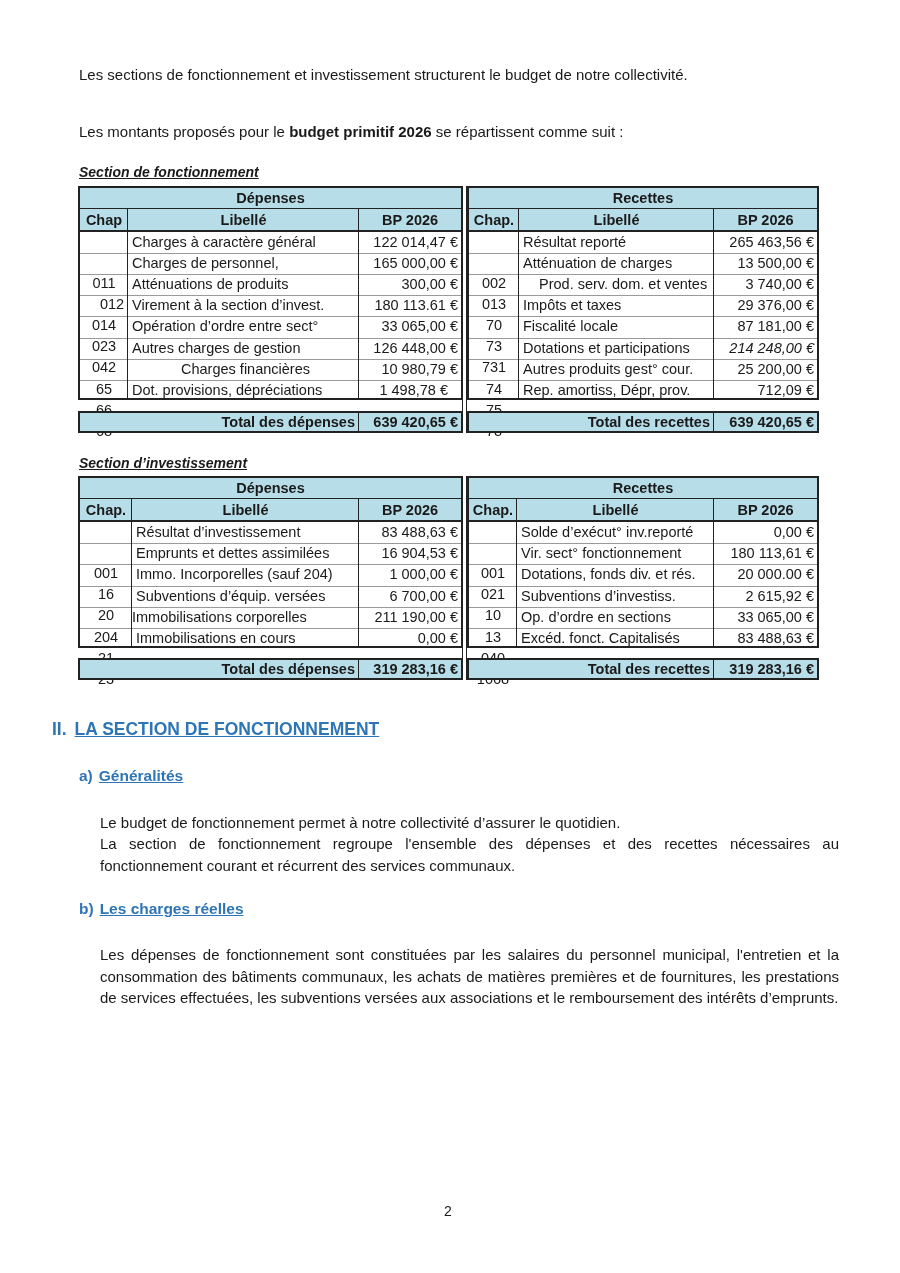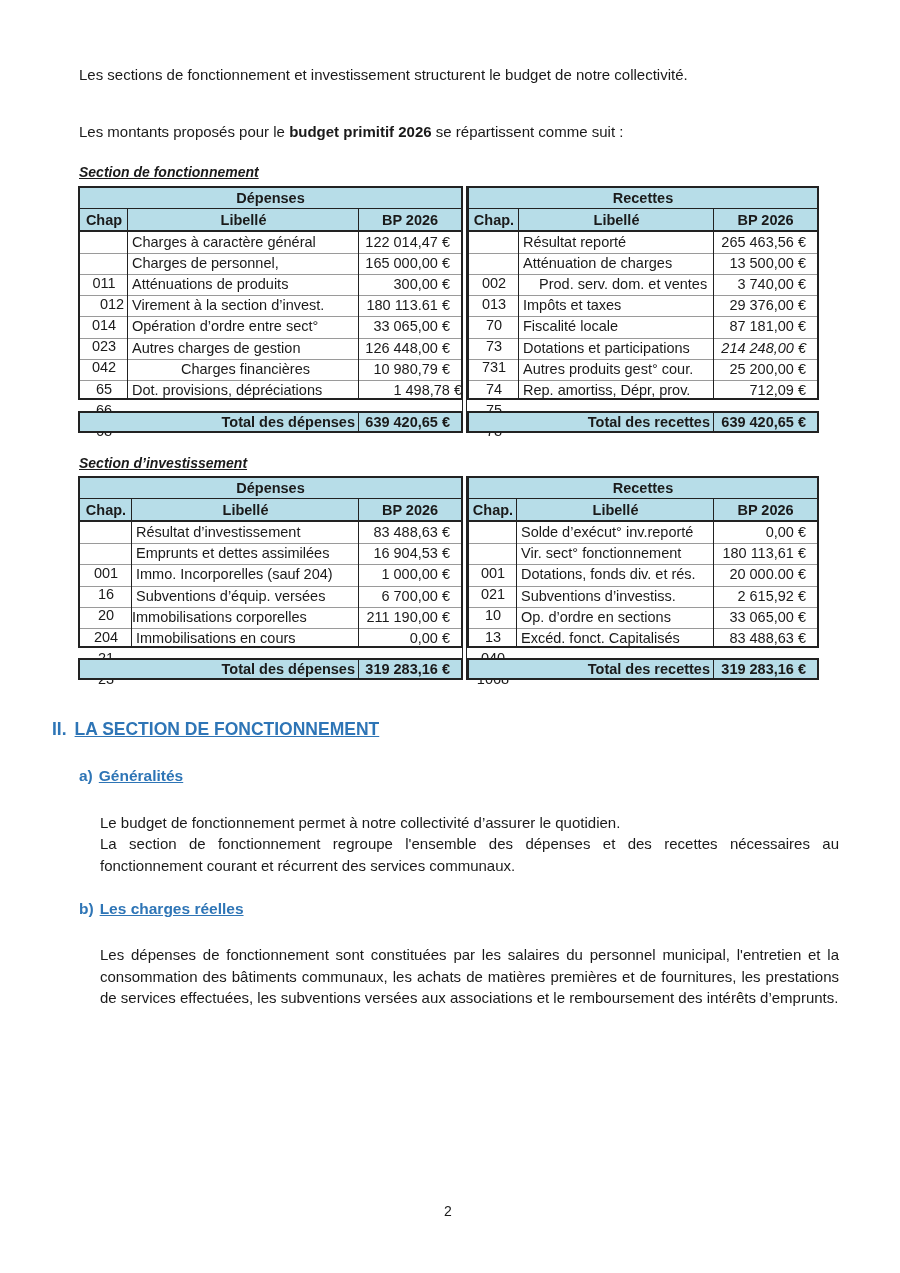--- a/index.html
+++ b/index.html
@@ -11,21 +11,21 @@
   .intro2 b { font-weight:bold; }
   .sect-label { position:absolute; left:79px; font-size:14px; font-weight:bold; font-style:italic; text-decoration:underline; }
 
   .tbl { position:absolute; left:78px; width:741px; }
   .half { position:absolute; top:0; }
   .grid { position:absolute; border:2px solid #222; box-sizing:border-box; }
   .cell { position:absolute; box-sizing:border-box; font-size:14.5px; line-height:20px; white-space:nowrap; overflow:hidden; }
   .hdr { background:#b7dde8; font-weight:bold; text-align:center; }
   .hline { position:absolute; left:0; right:0; height:1px; background:#555; }
   .vline { position:absolute; top:0; bottom:0; width:1px; background:#222; }
-  .num { text-align:right; padding-right:11px; }
+  .num { text-align:right; padding-right:3px; }
   .ctr { text-align:center;margin-top:41px; }
   .lib { padding-left:4px; }
   .total { position:absolute; border:2px solid #222; box-sizing:border-box; background:#b7dde8; font-weight:bold; }
   .divider { position:absolute; width:5px; border-left:1.5px solid #222; border-right:1.5px solid #222; box-sizing:border-box; }
 
   .h2 { position:absolute; left:52px; top:719px; font-size:17.5px; font-weight:bold; color:#2e75b6; }
   .h2 .t { text-decoration:underline; margin-left:8px; }
   .h3 { position:absolute; left:79px; font-size:15.5px; font-weight:bold; color:#2e75b6; }
   .h3 .lbl { color:#2e75b6; }
   .h3 .t { text-decoration:underline; margin-left:6px; }
@@ -86,21 +86,21 @@
         <div class="hline" style="top: 170.6px; background: rgb(154, 154, 154); height: 1px;"></div>
         <div>
           <div class="cell ctr" style="left: 0px; top: 170.6px; width: 48px; height: 21.1px; line-height: 21.1px;">66</div>
           <div class="cell lib" style="left: 48px; top: 170.6px; width: 231px; height: 21.1px; line-height: 21.1px; text-align: center;">Charges financières</div>
           <div class="cell num" style="left: 279px; top: 170.6px; width: 102px; height: 21.1px; line-height: 21.1px;">10 980,79 €</div>
         </div>
         <div class="hline" style="top: 191.7px; background: rgb(154, 154, 154); height: 1px;"></div>
         <div>
           <div class="cell ctr" style="left: 0px; top: 191.7px; width: 48px; height: 21.1px; line-height: 21.1px;">68</div>
           <div class="cell lib" style="left: 48px; top: 191.7px; width: 231px; height: 21.1px; line-height: 21.1px;">Dot. provisions, dépréciations</div>
-          <div class="cell num" style="left: 291px; top: 191.7px; width: 102px; height: 21.1px; line-height: 21.1px;">1 498,78 €</div>
+          <div class="cell num" style="left: 269px; top: 191.7px; width: 102px; height: 21.1px; line-height: 21.1px;">1 498,78 €</div>
         </div>
         <div class="vline" style="left: 47px; top: 21px;"></div>
         <div class="vline" style="left: 278px; top: 21px;"></div>
       </div>
       <div class="total" style="left: 0px; top: 225px; width: 385px; height: 22px;">
         <div class="cell num" style="left: 0px; top: 0px; width: 279px; height: 18px; line-height: 18px; padding-right: 4px;">Total des dépenses</div>
         <div class="vline" style="left: 278px;"></div>
         <div class="cell num" style="left: 279px; top: 0px; width: 102px; height: 18px; line-height: 18px;">639 420,65 €</div>
       </div>
     </div>

